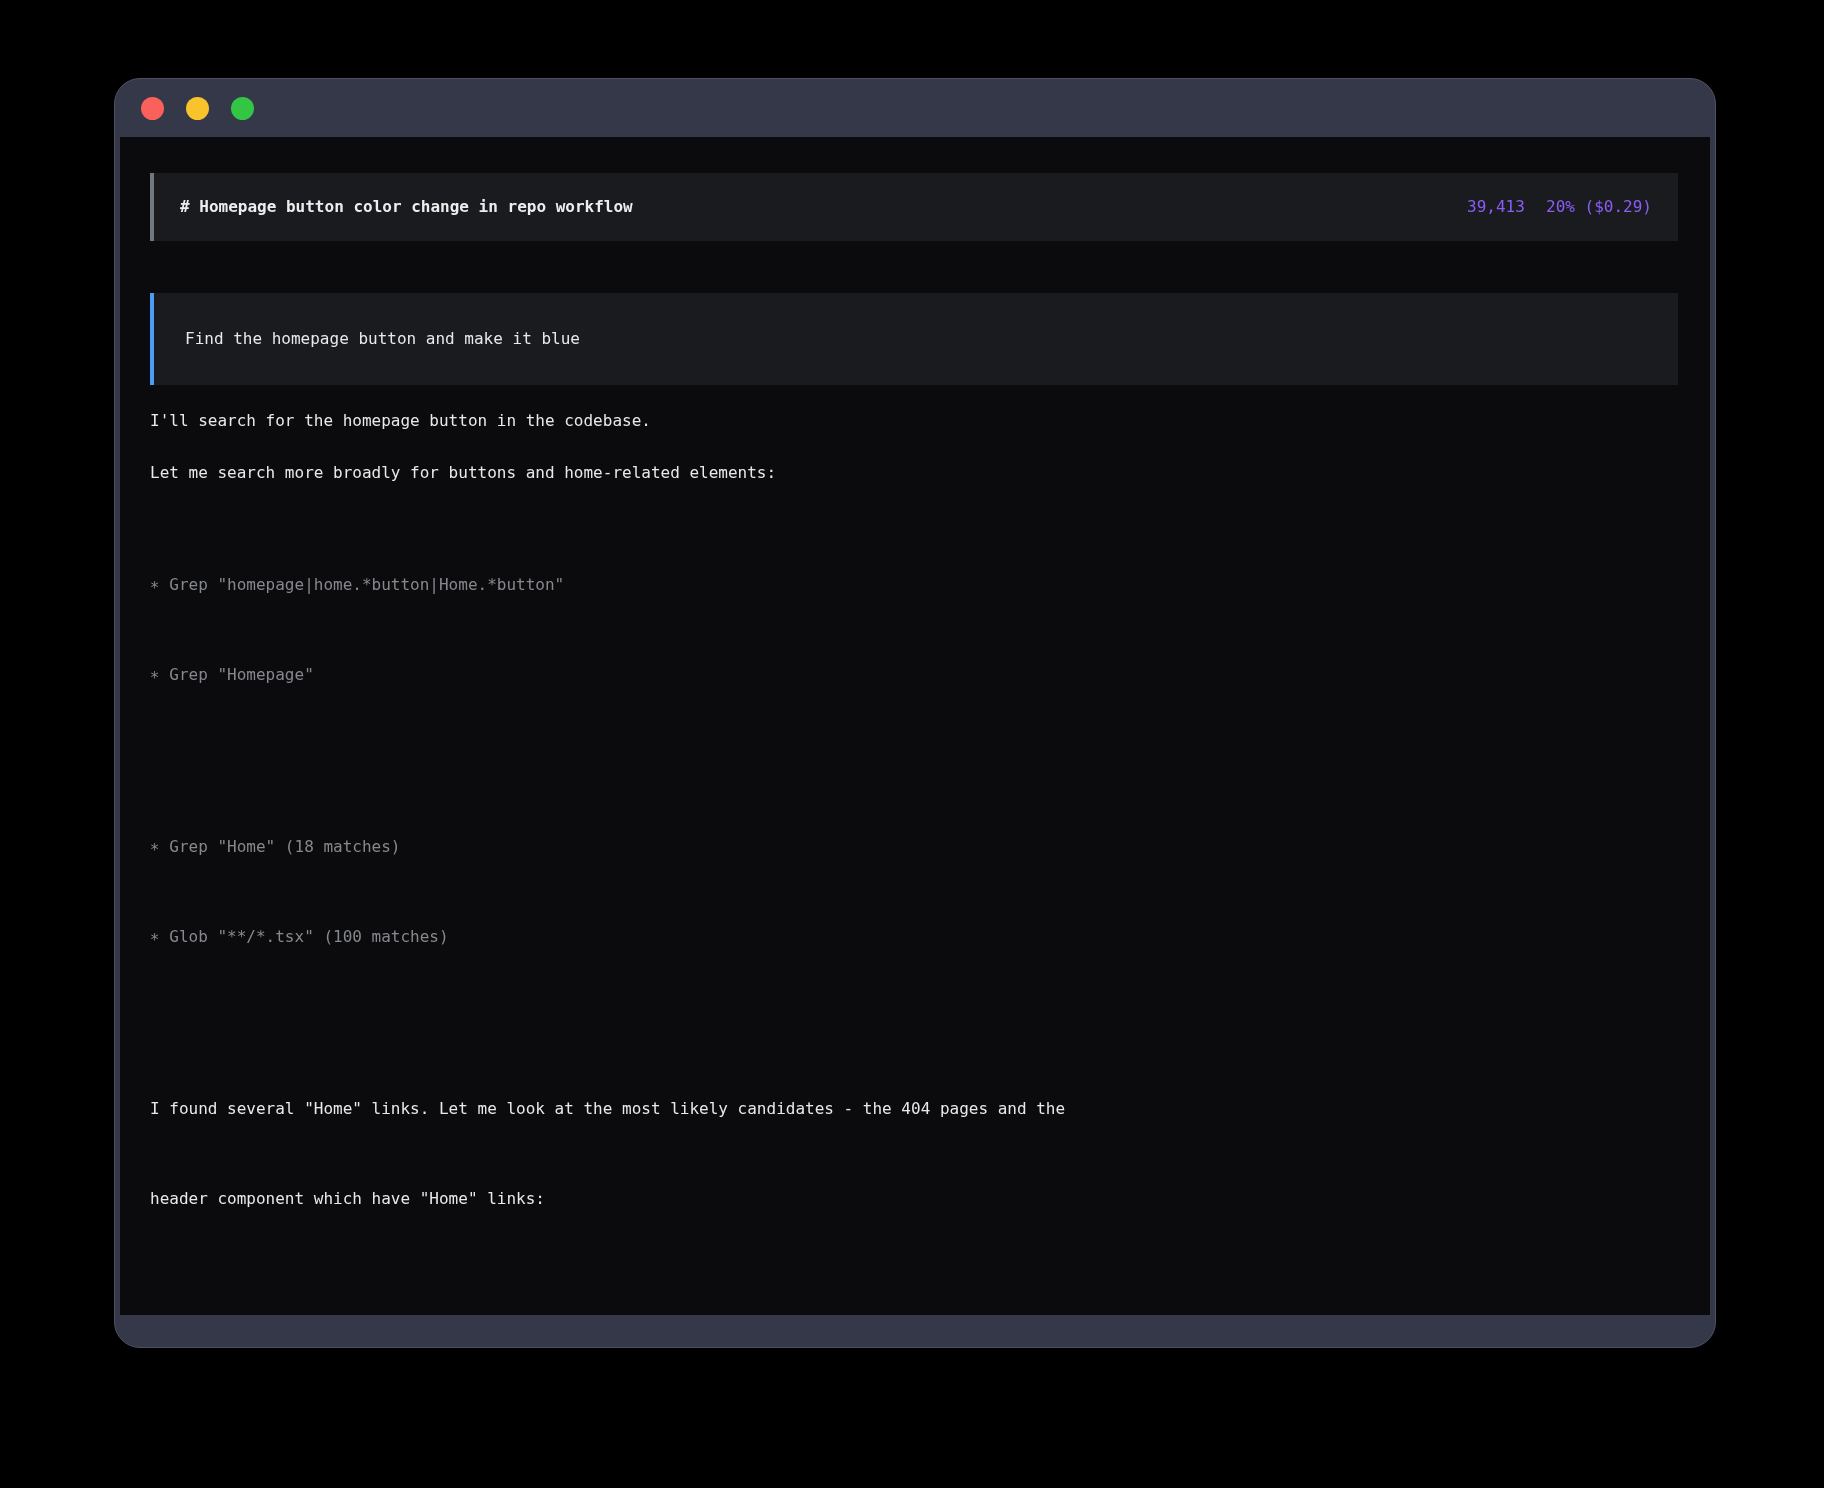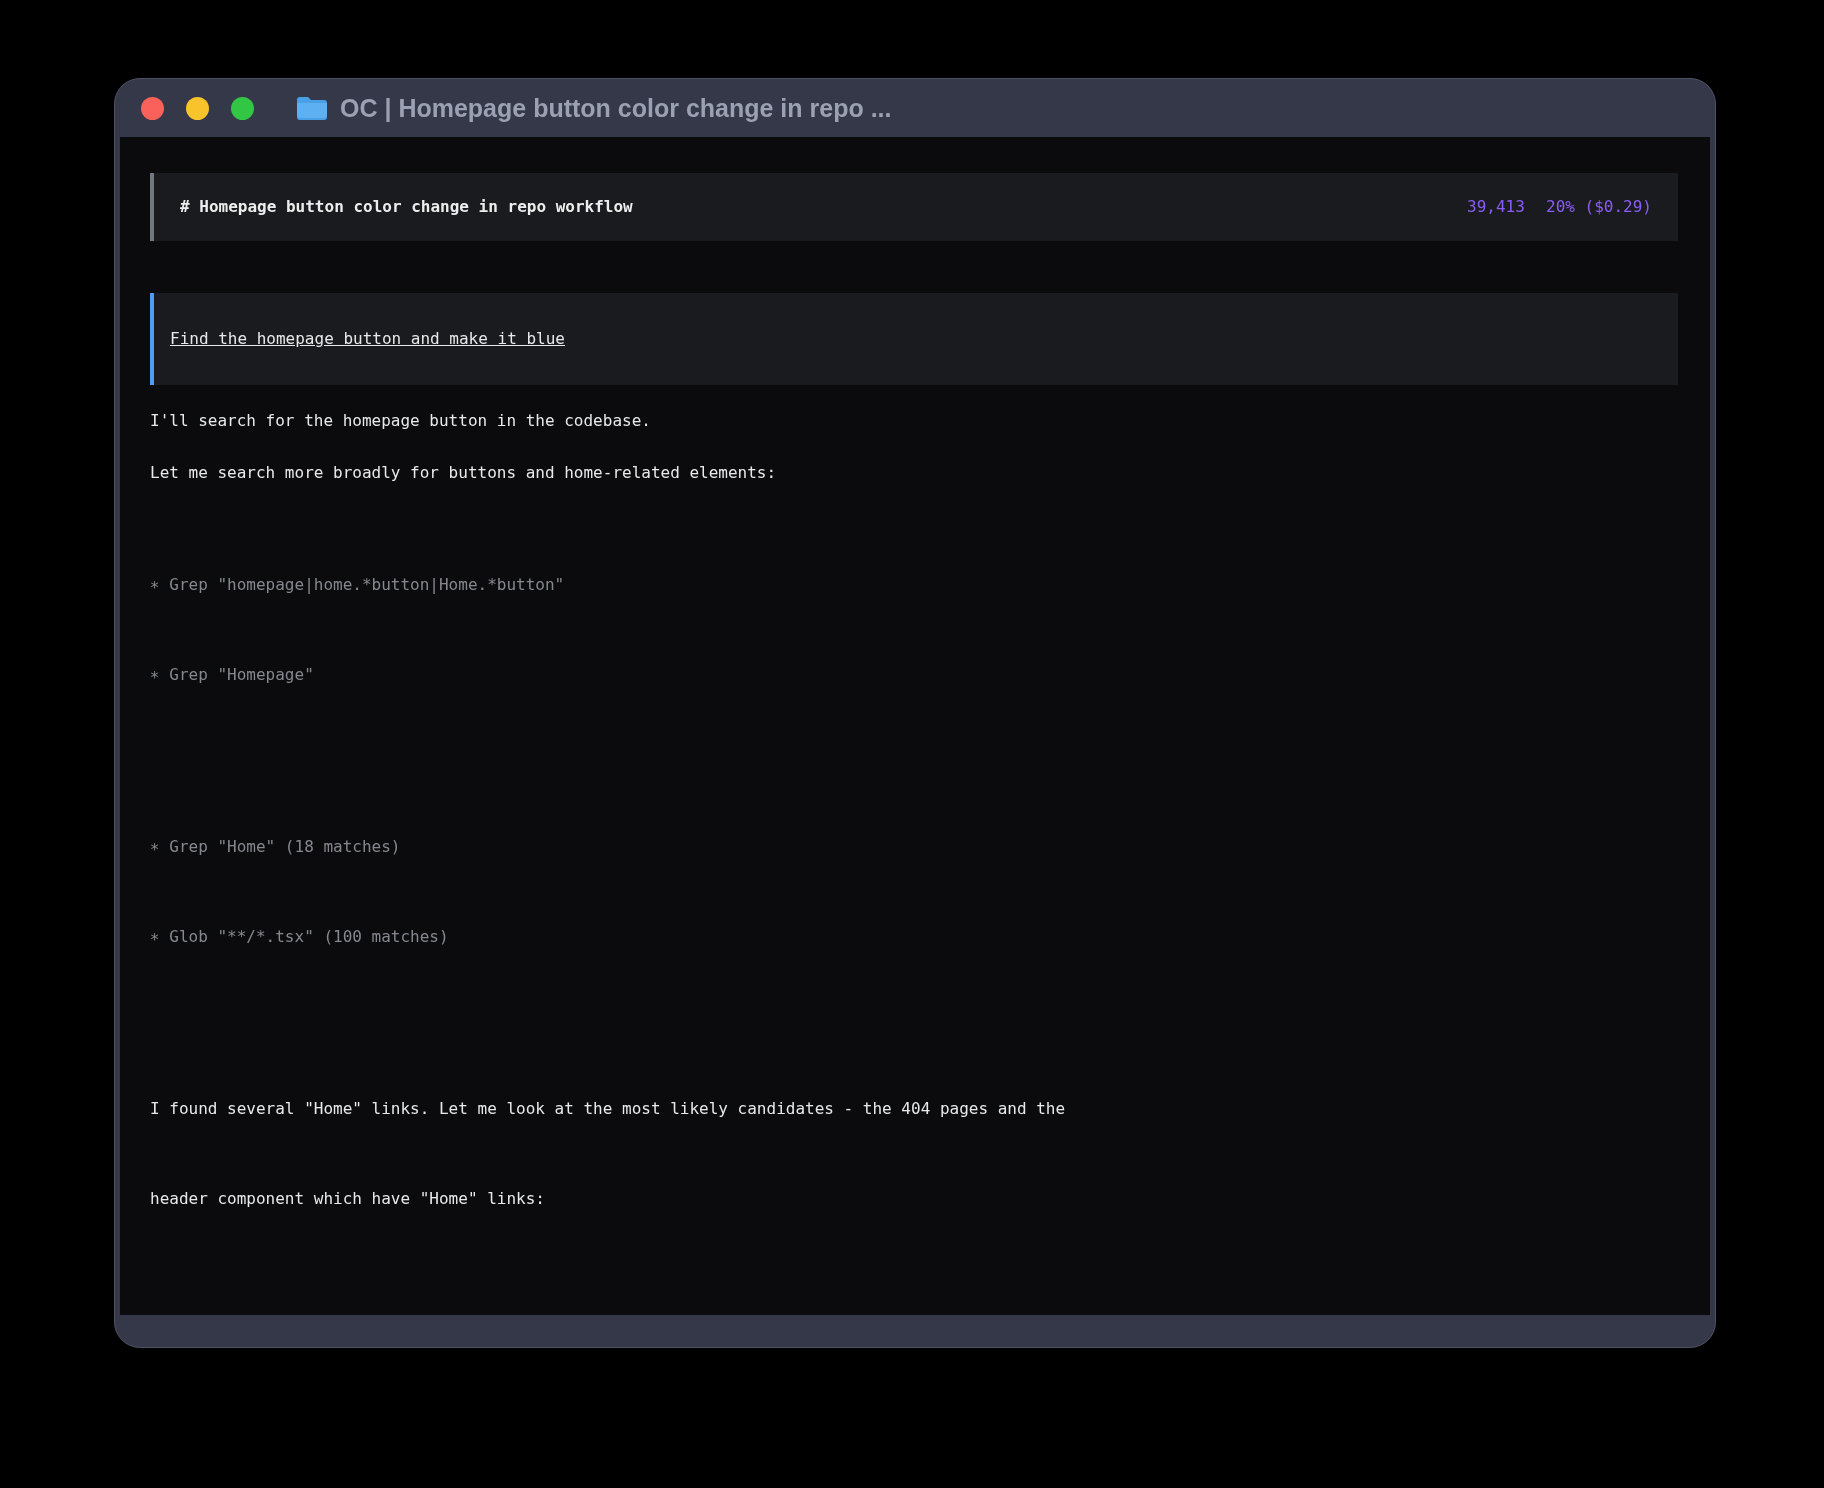--- a/index.html
+++ b/index.html
@@ -45,46 +45,37 @@
   .block.gray-border { border-left: 4px solid #72767f; }
   .block.blue-border { border-left: 4px solid #4c9bf5; }
 
   .header-block {
     padding: 19px 26px;
     display: flex; justify-content: space-between; align-items: center;
   }
   .header-title { font-weight: bold; color: #eceded; white-space: pre; }
   .header-stats { color: #8b5cf6; white-space: pre; display: flex; gap: 2.2ch; }
 
-  .user-block { margin-top: 52px; padding: 31px 16px; text-decoration: underline; }
+  .user-block { margin-top: 52px; padding: 31px 31px; }
 
   .transcript { margin-top: 21px; padding-left: 0; }
   .para { margin-bottom: 22px; white-space: pre; }
   .t-white { color: #e8e9ea; }
   .t-gray { color: #85888e; }
 </style>
 </head>
 <body>
 
 <div class="window">
 
   <div class="titlebar">
     <div class="traffic">
       <span class="light" style="background:#f9615a"></span>
       <span class="light" style="background:#f8c32b"></span>
       <span class="light" style="background:#33c645"></span>
-    </div>
-    <div class="titlebar-title">
-      <span class="folder-icon">
-        <svg viewBox="0 0 32 26" width="32" height="26">
-          <path d="M1 5 a3 3 0 0 1 3-3 h8 l3 3 h13 a3 3 0 0 1 3 3 v14 a3 3 0 0 1-3 3 h-24 a3 3 0 0 1-3-3 z" fill="#4aa0e6"></path>
-          <path d="M1 8 h30 v12 a3 3 0 0 1-3 3 h-24 a3 3 0 0 1-3-3 z" fill="#5db0f2"></path>
-        </svg>
-      </span>
-      <span>OC | Homepage button color change in repo ...</span>
     </div>
   </div>
 
   <div class="terminal">
 
     <div class="block gray-border header-block">
       <span class="header-title"># Homepage button color change in repo workflow</span>
       <span class="header-stats">
         <span>39,413</span>
         <span>20% ($0.29)</span>

